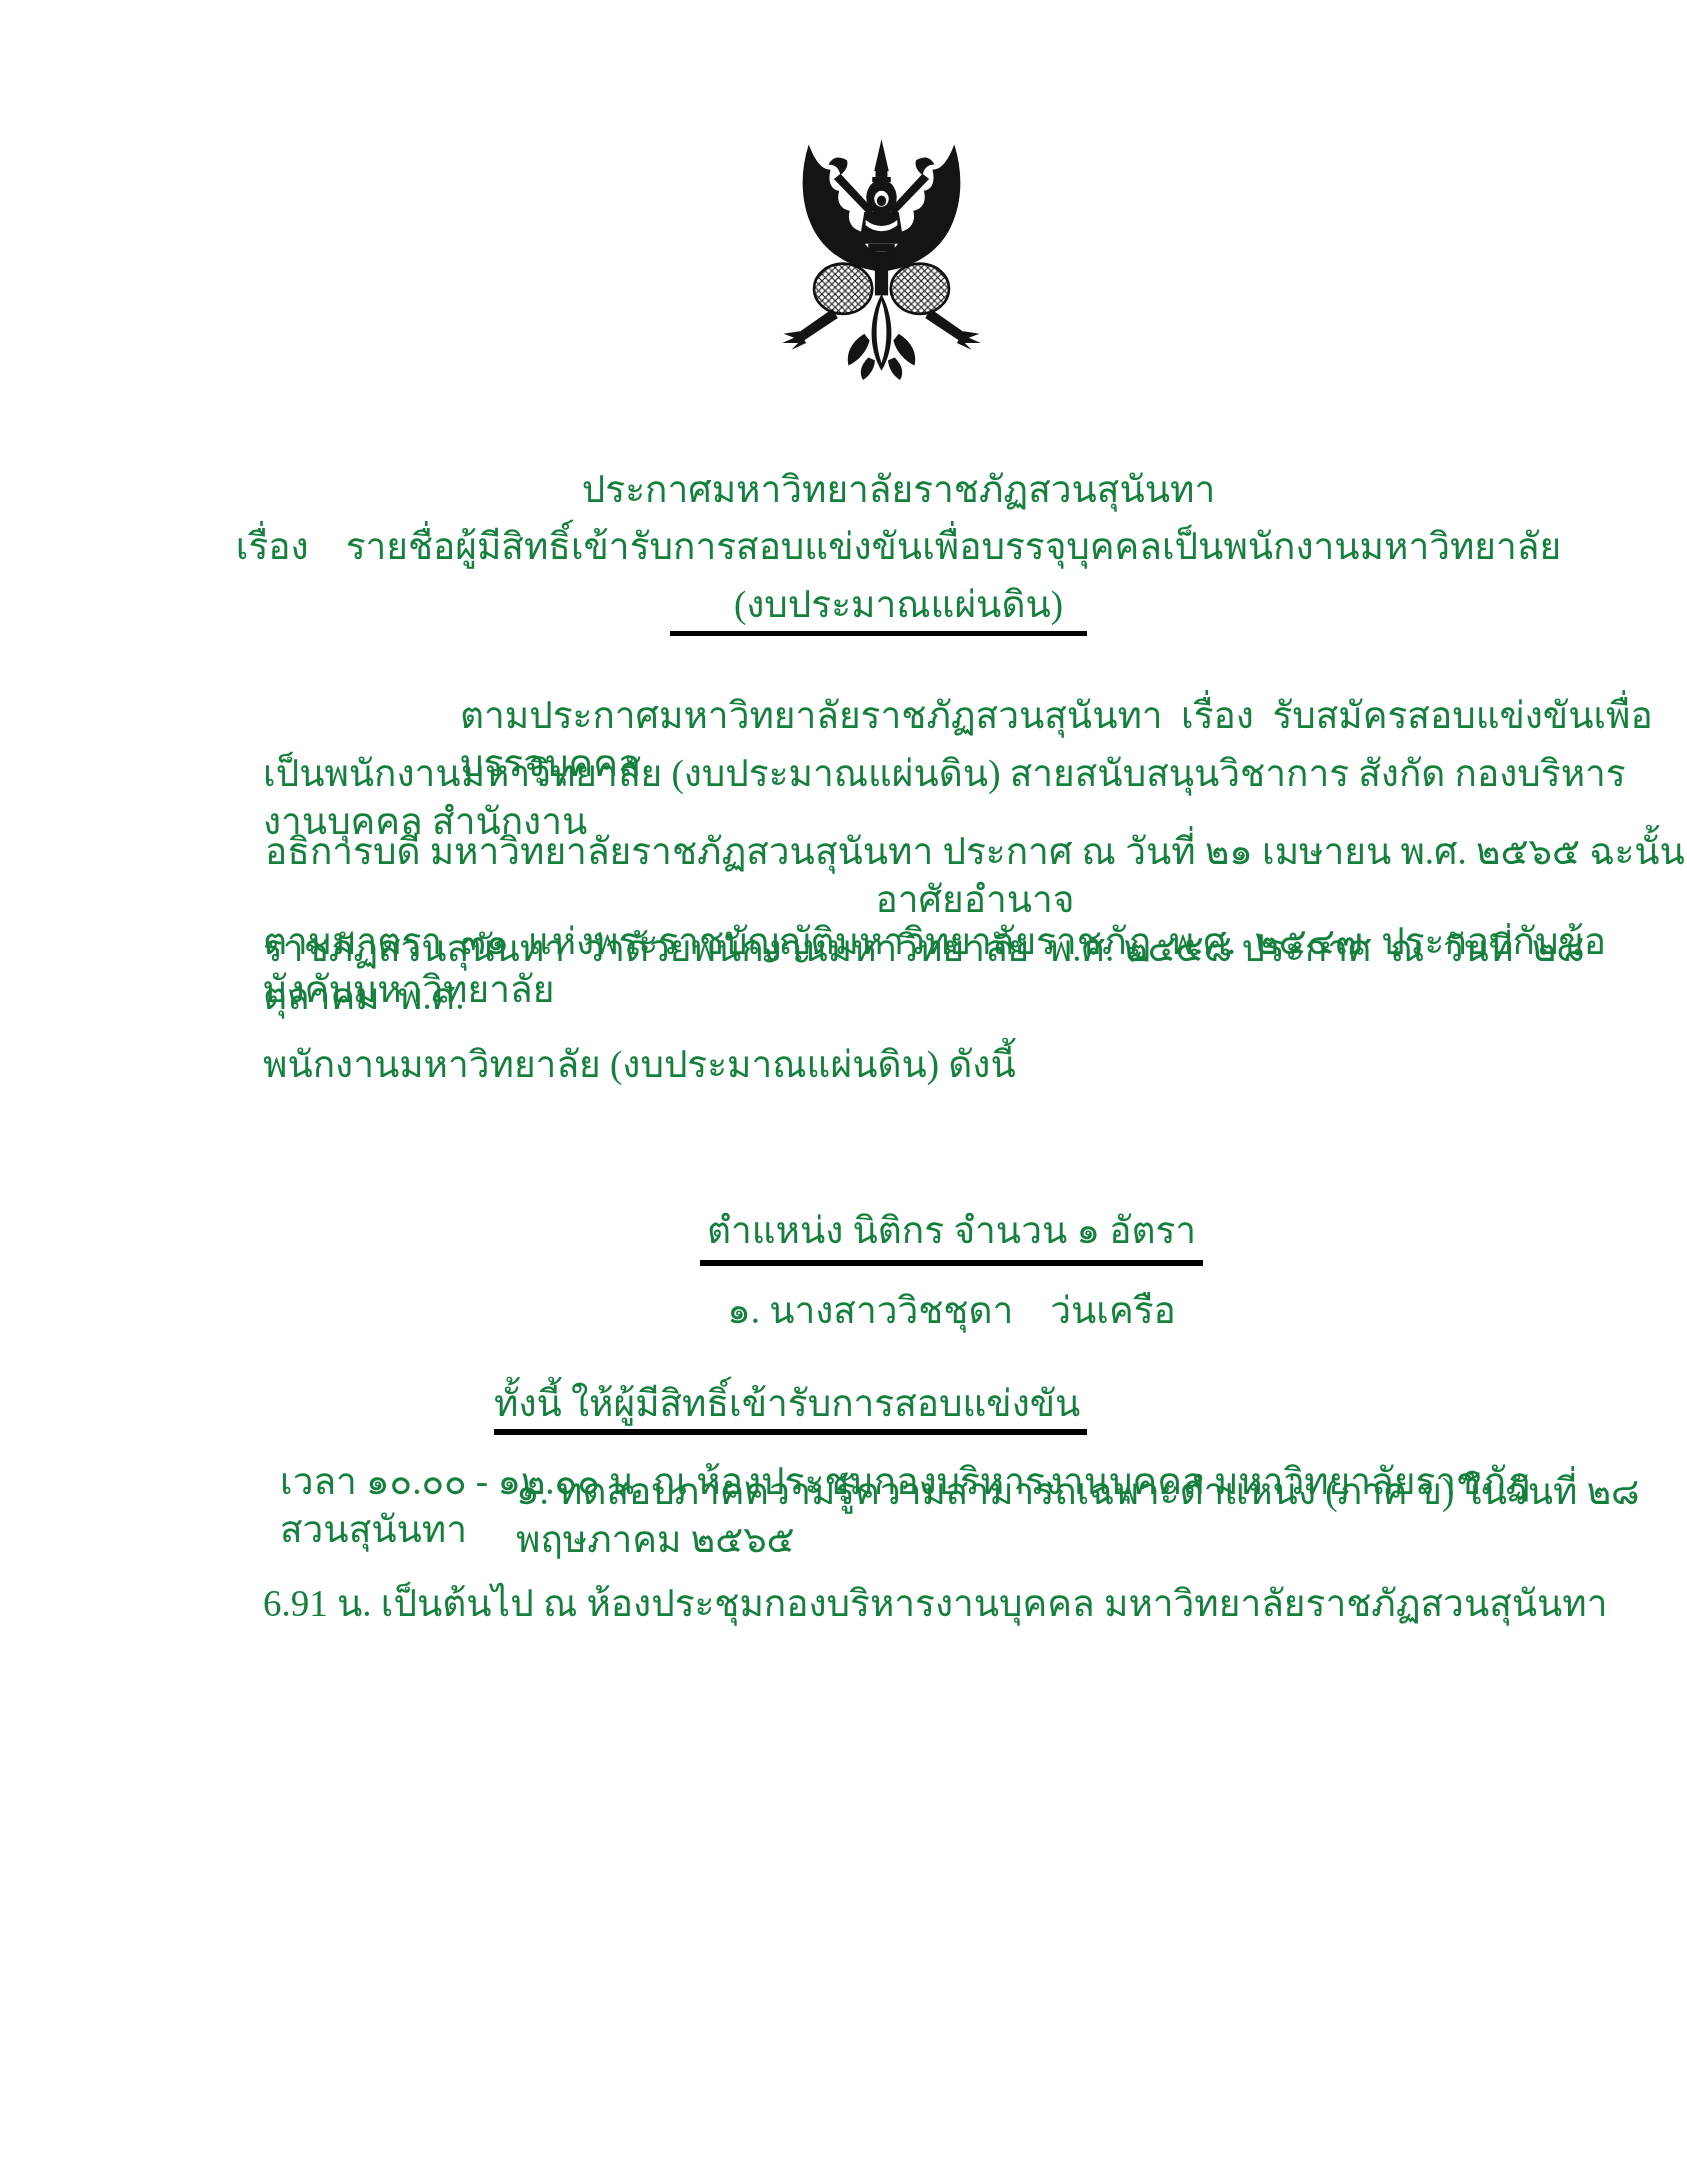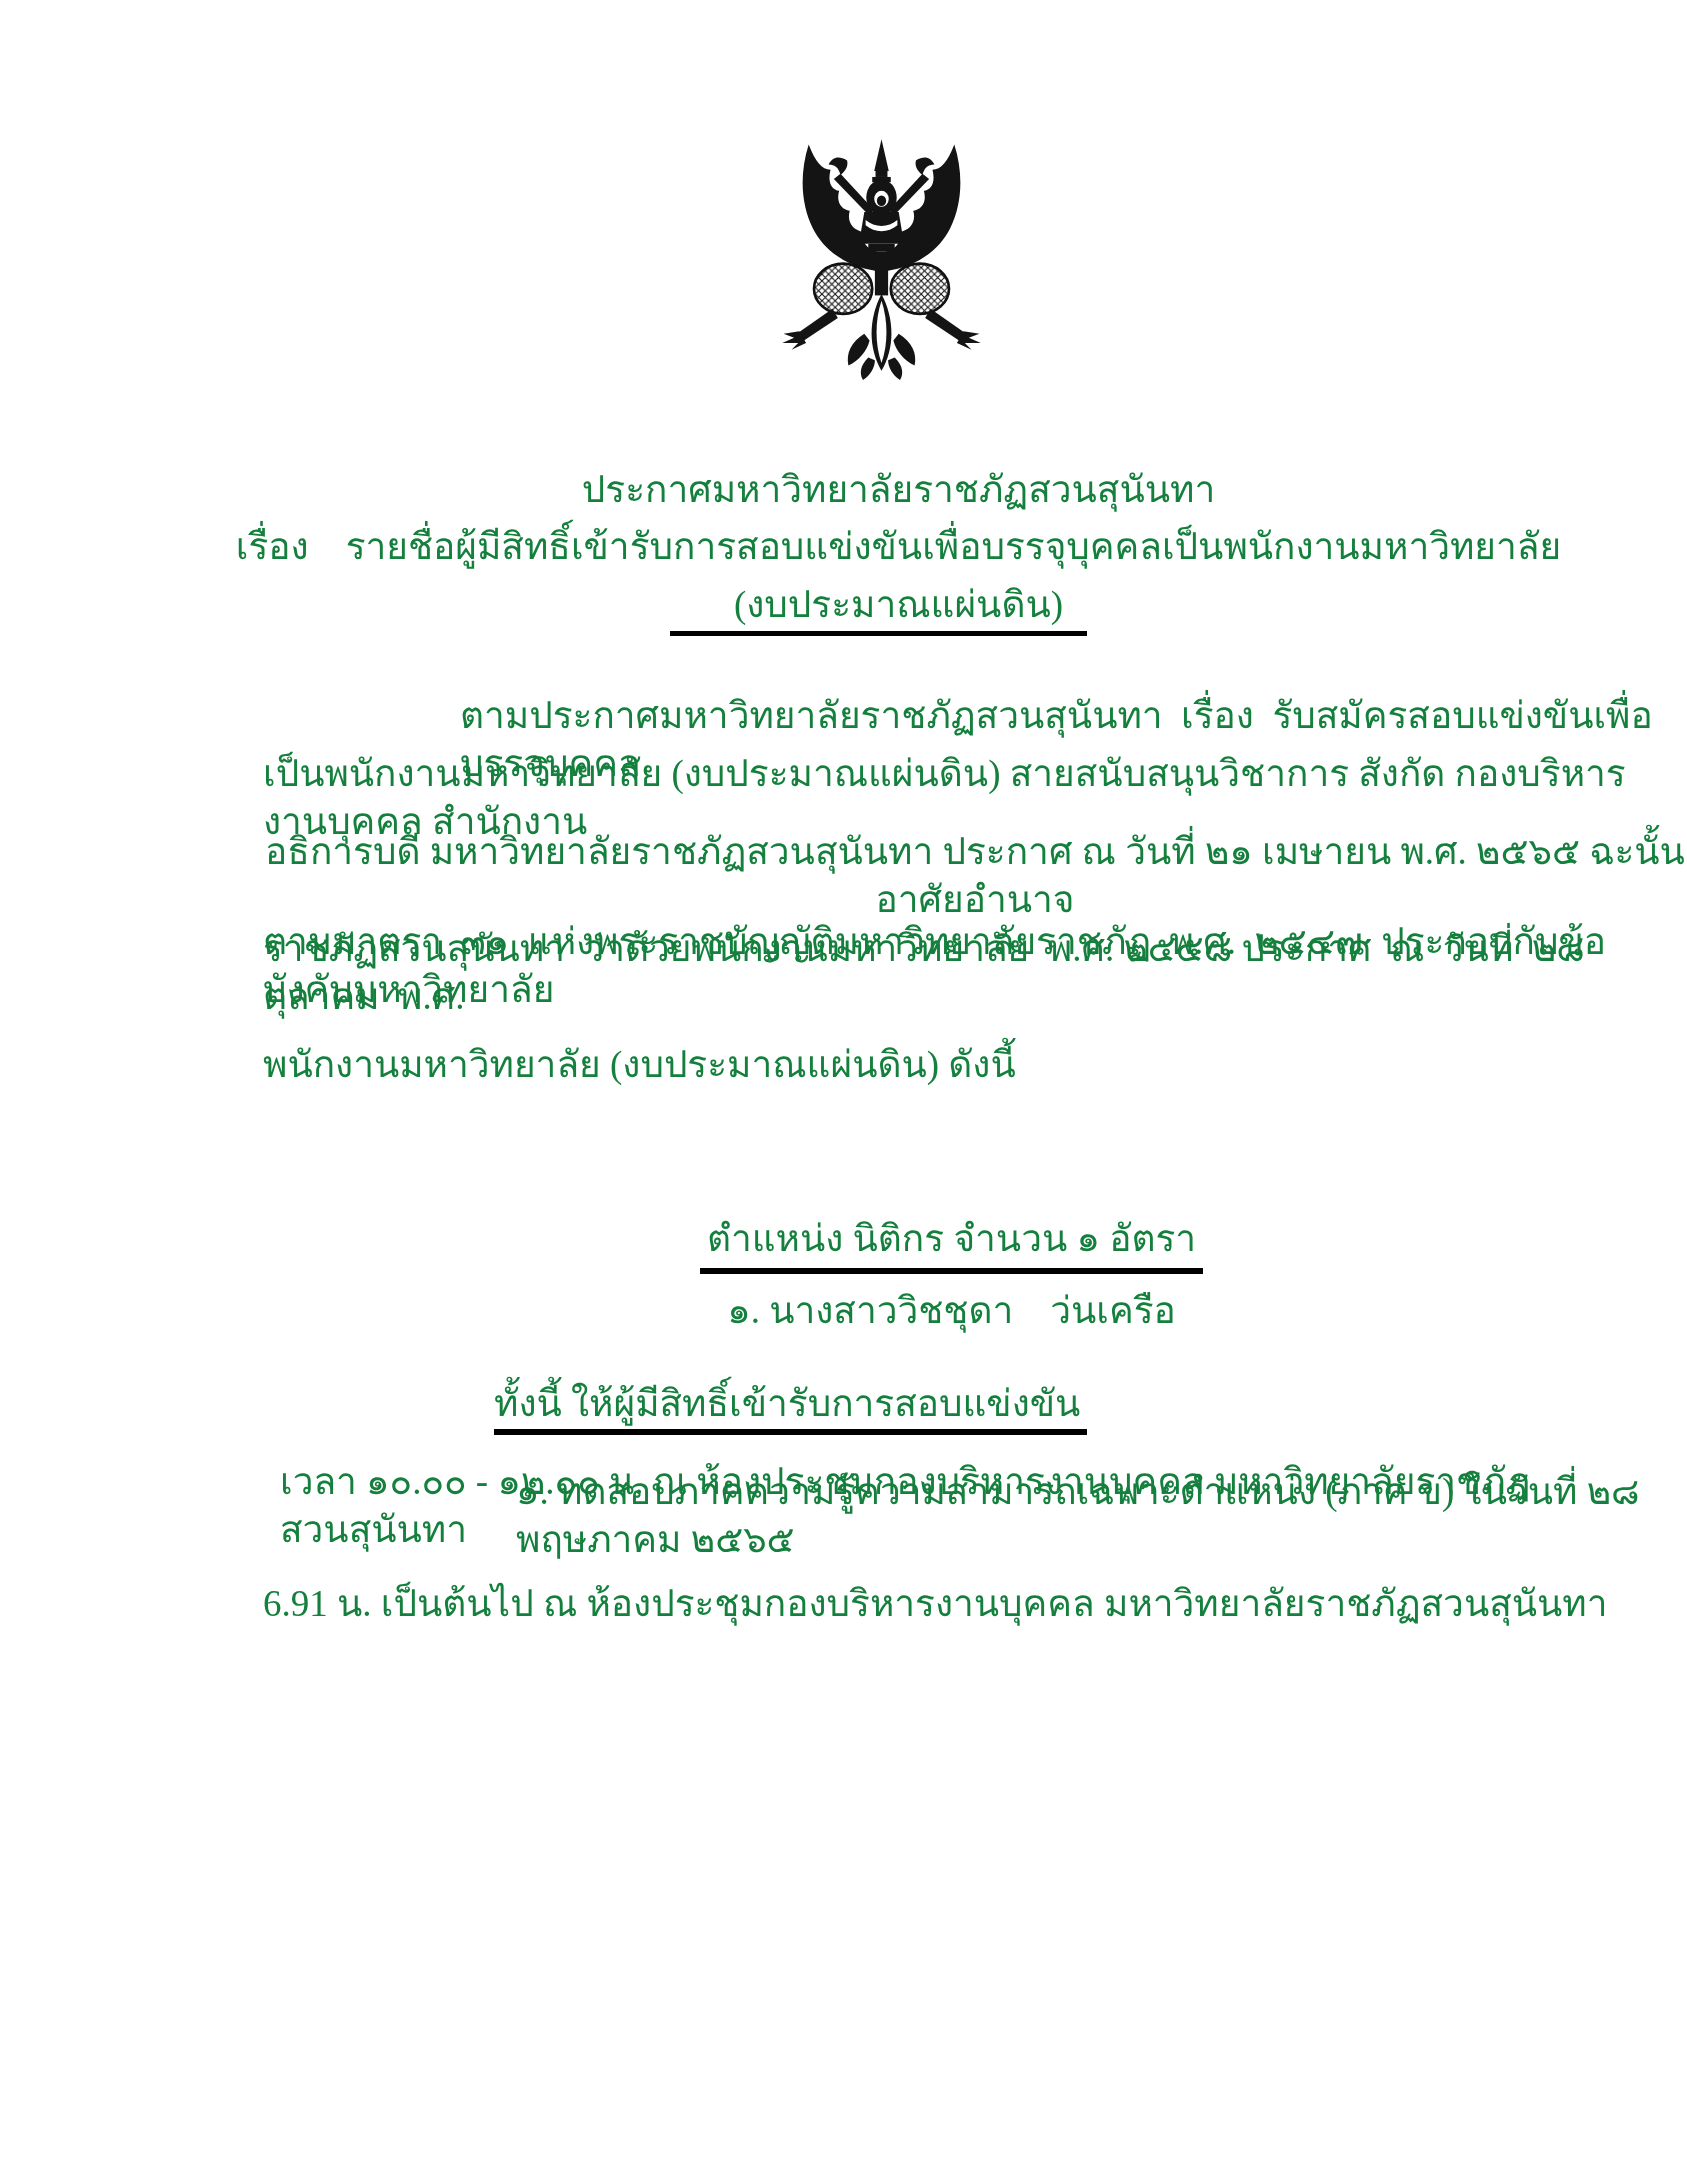--- a/index.html
+++ b/index.html
@@ -27,21 +27,20 @@
   .centerband .inner{display:inline-block;}
   .divider{
     position:absolute;
     top:631px;left:670px;
     width:417px;height:4.6px;
     background:#000;
   }
   .uline .inner{
     border-bottom:6px solid #000;
     padding:0 6.6px 5.3px 6.6px;
-    margin-top:8px;
   }
   .emblem{
     position:absolute;
     left:769px;top:132px;
     width:225px;height:258px;
   }
 </style>
 </head>
 <body>
 

